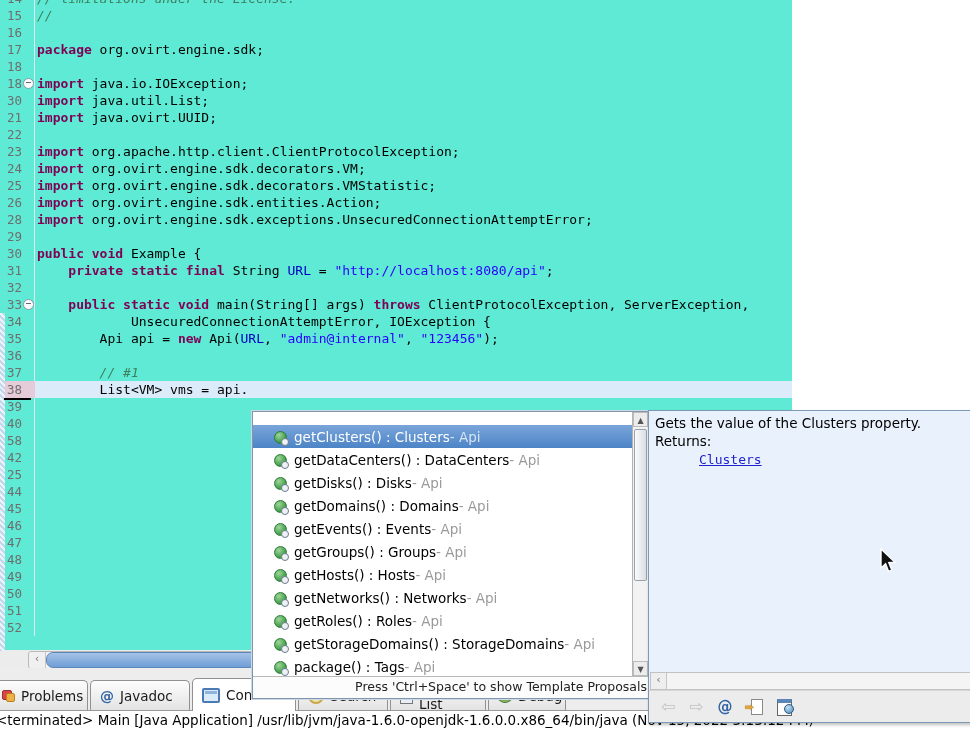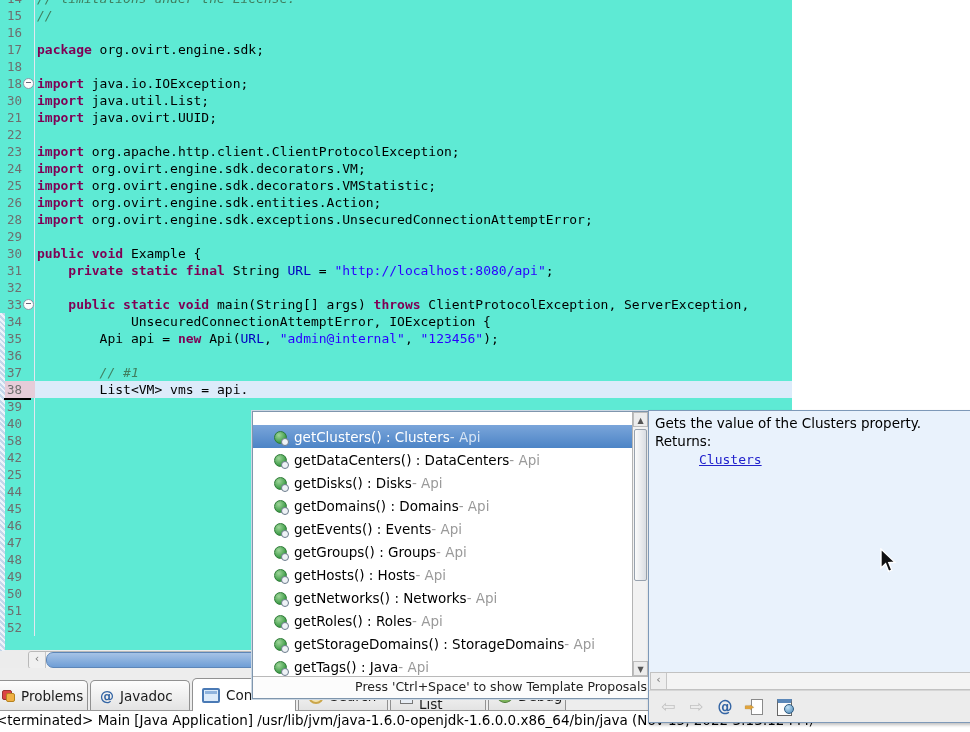--- a/index.html
+++ b/index.html
@@ -244,21 +244,21 @@
           <span>getRoles() : Roles</span>
           <span class="sfx"> - Api</span>
         </div>
         <div class="as-row">
           <span class="m-icon"></span>
           <span>getStorageDomains() : StorageDomains</span>
           <span class="sfx"> - Api</span>
         </div>
         <div class="as-row">
           <span class="m-icon"></span>
-          <span>getTags() : Java</span>
+          <span>package() : Tags</span>
           <span class="sfx"> - Api</span>
         </div>
       </div>
     <div class="assist-sb">
       <div class="sb-btn sb-up">▲</div>
       <div class="sb-thumb"></div>
       <div class="sb-btn sb-dn">▼</div>
     </div>
   </div>
   <div class="assist-foot">Press 'Ctrl+Space' to show Template Proposals</div>

